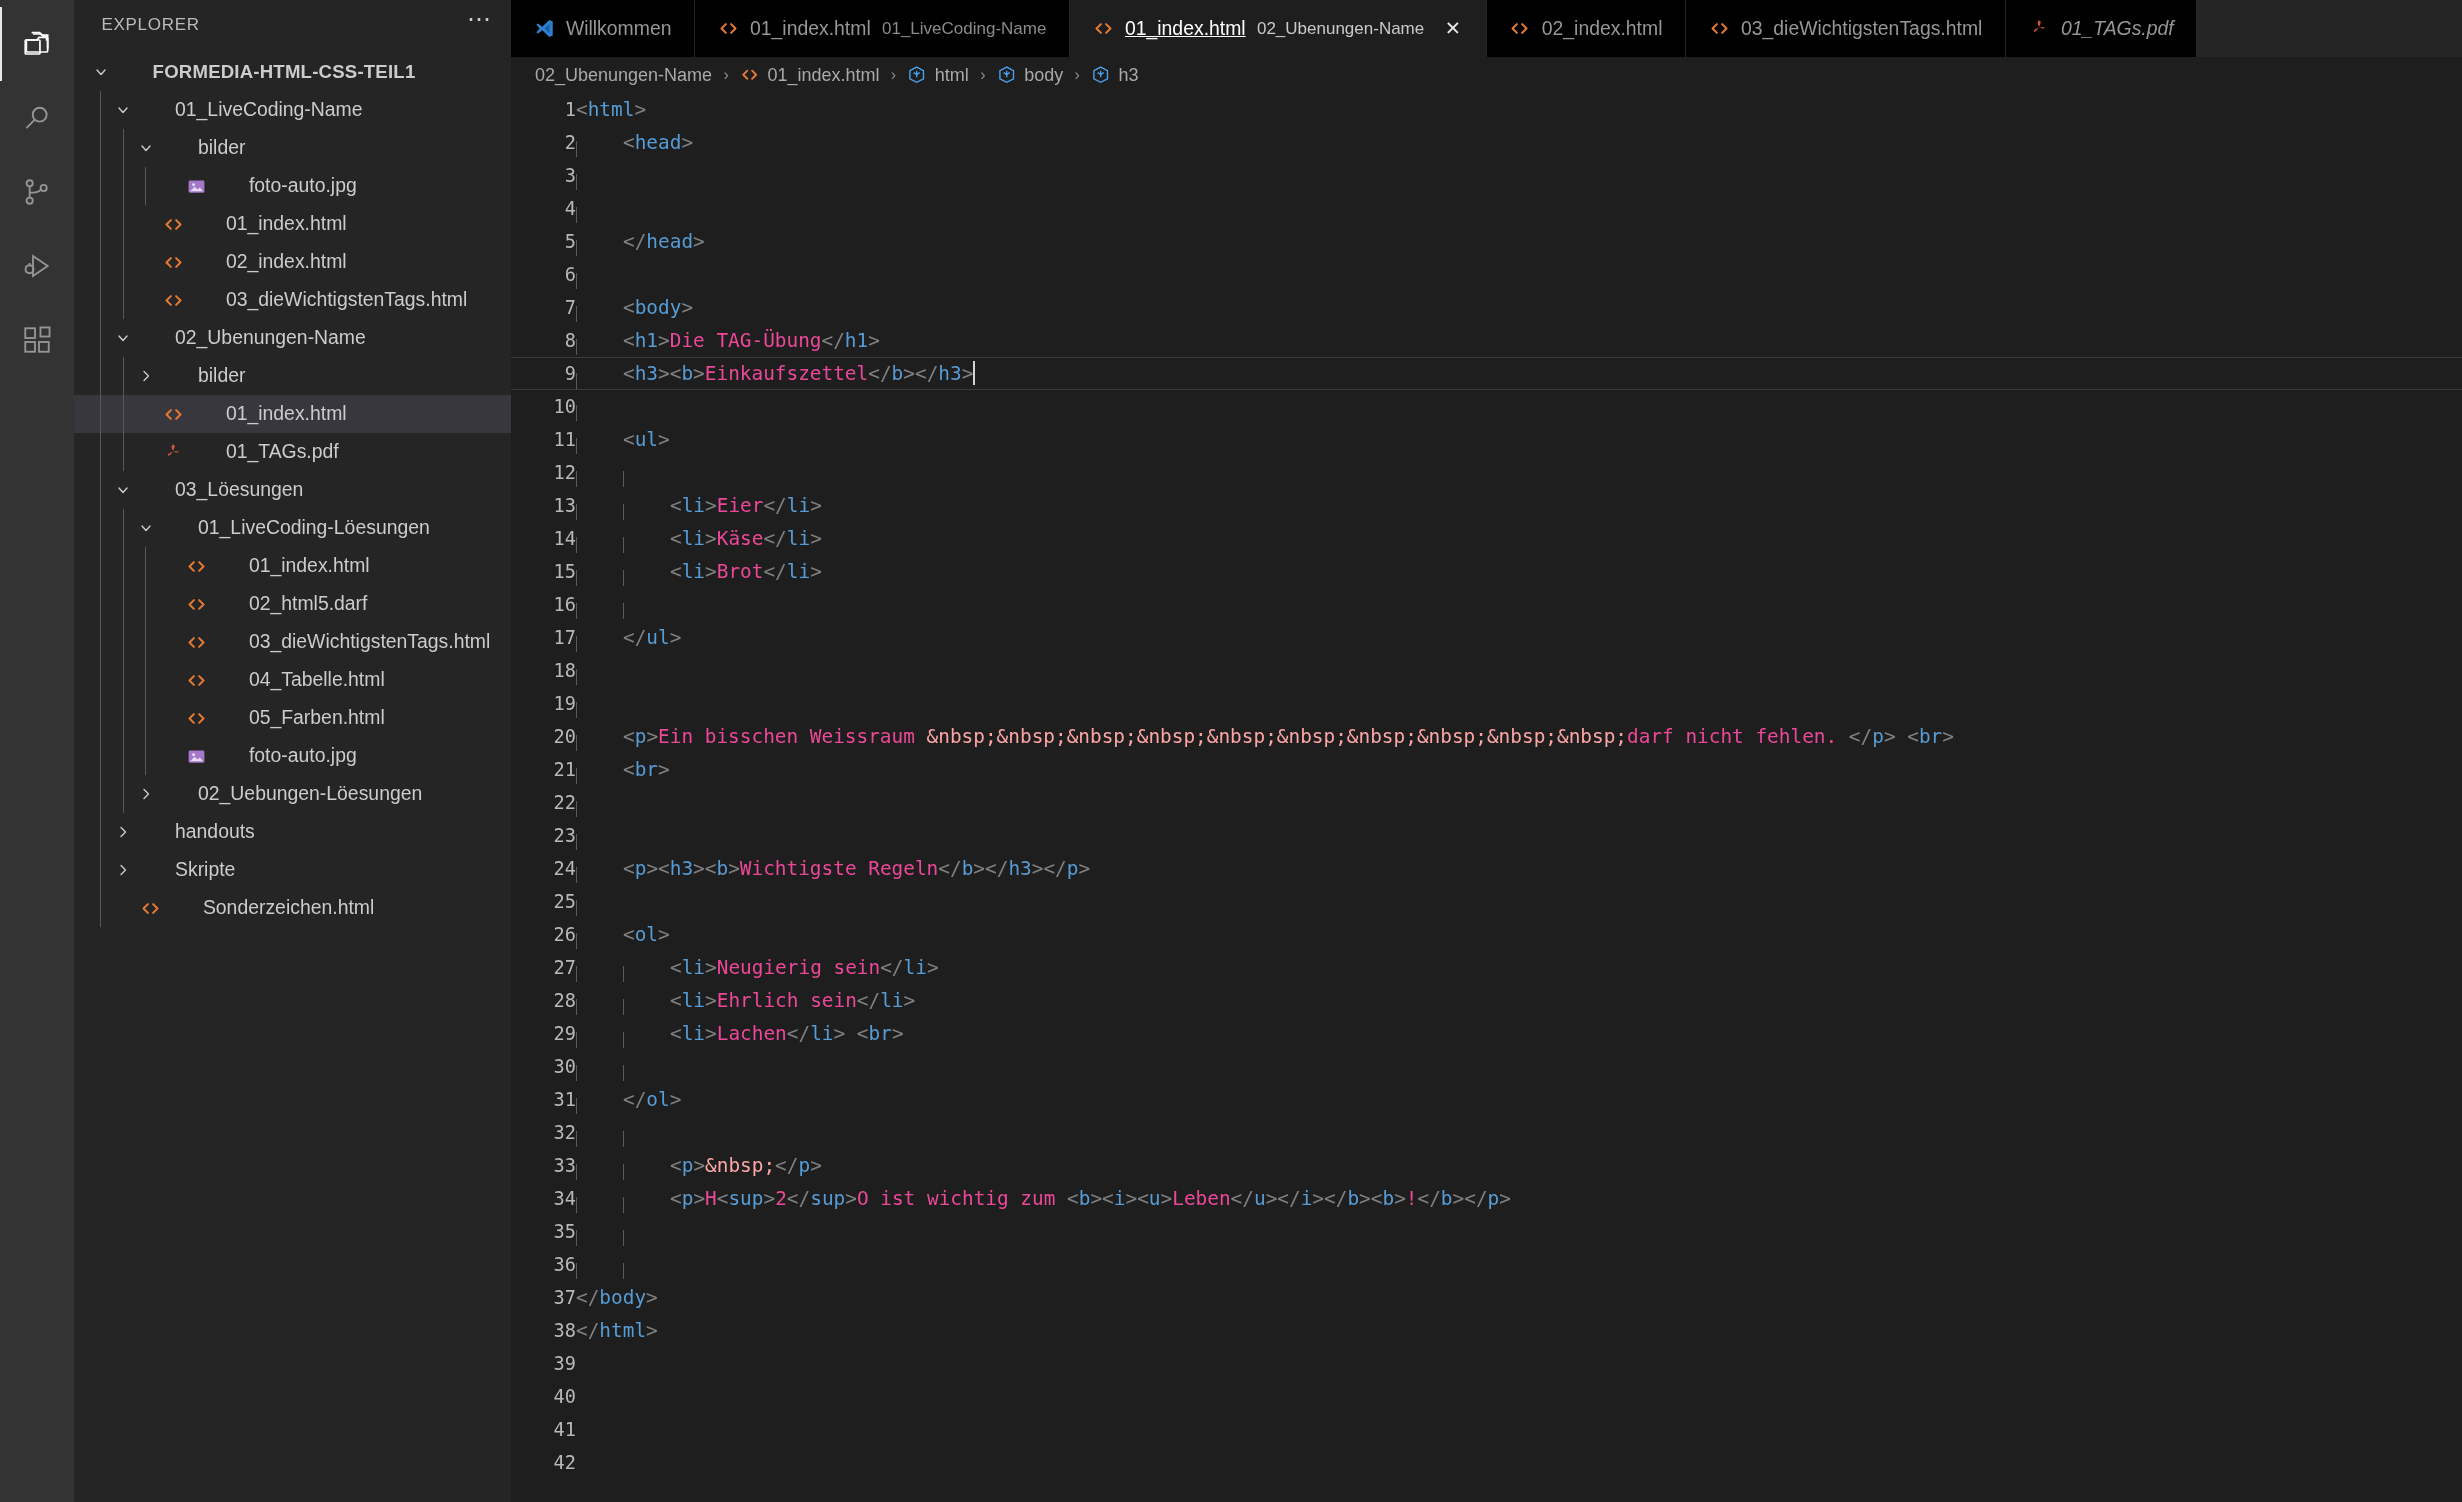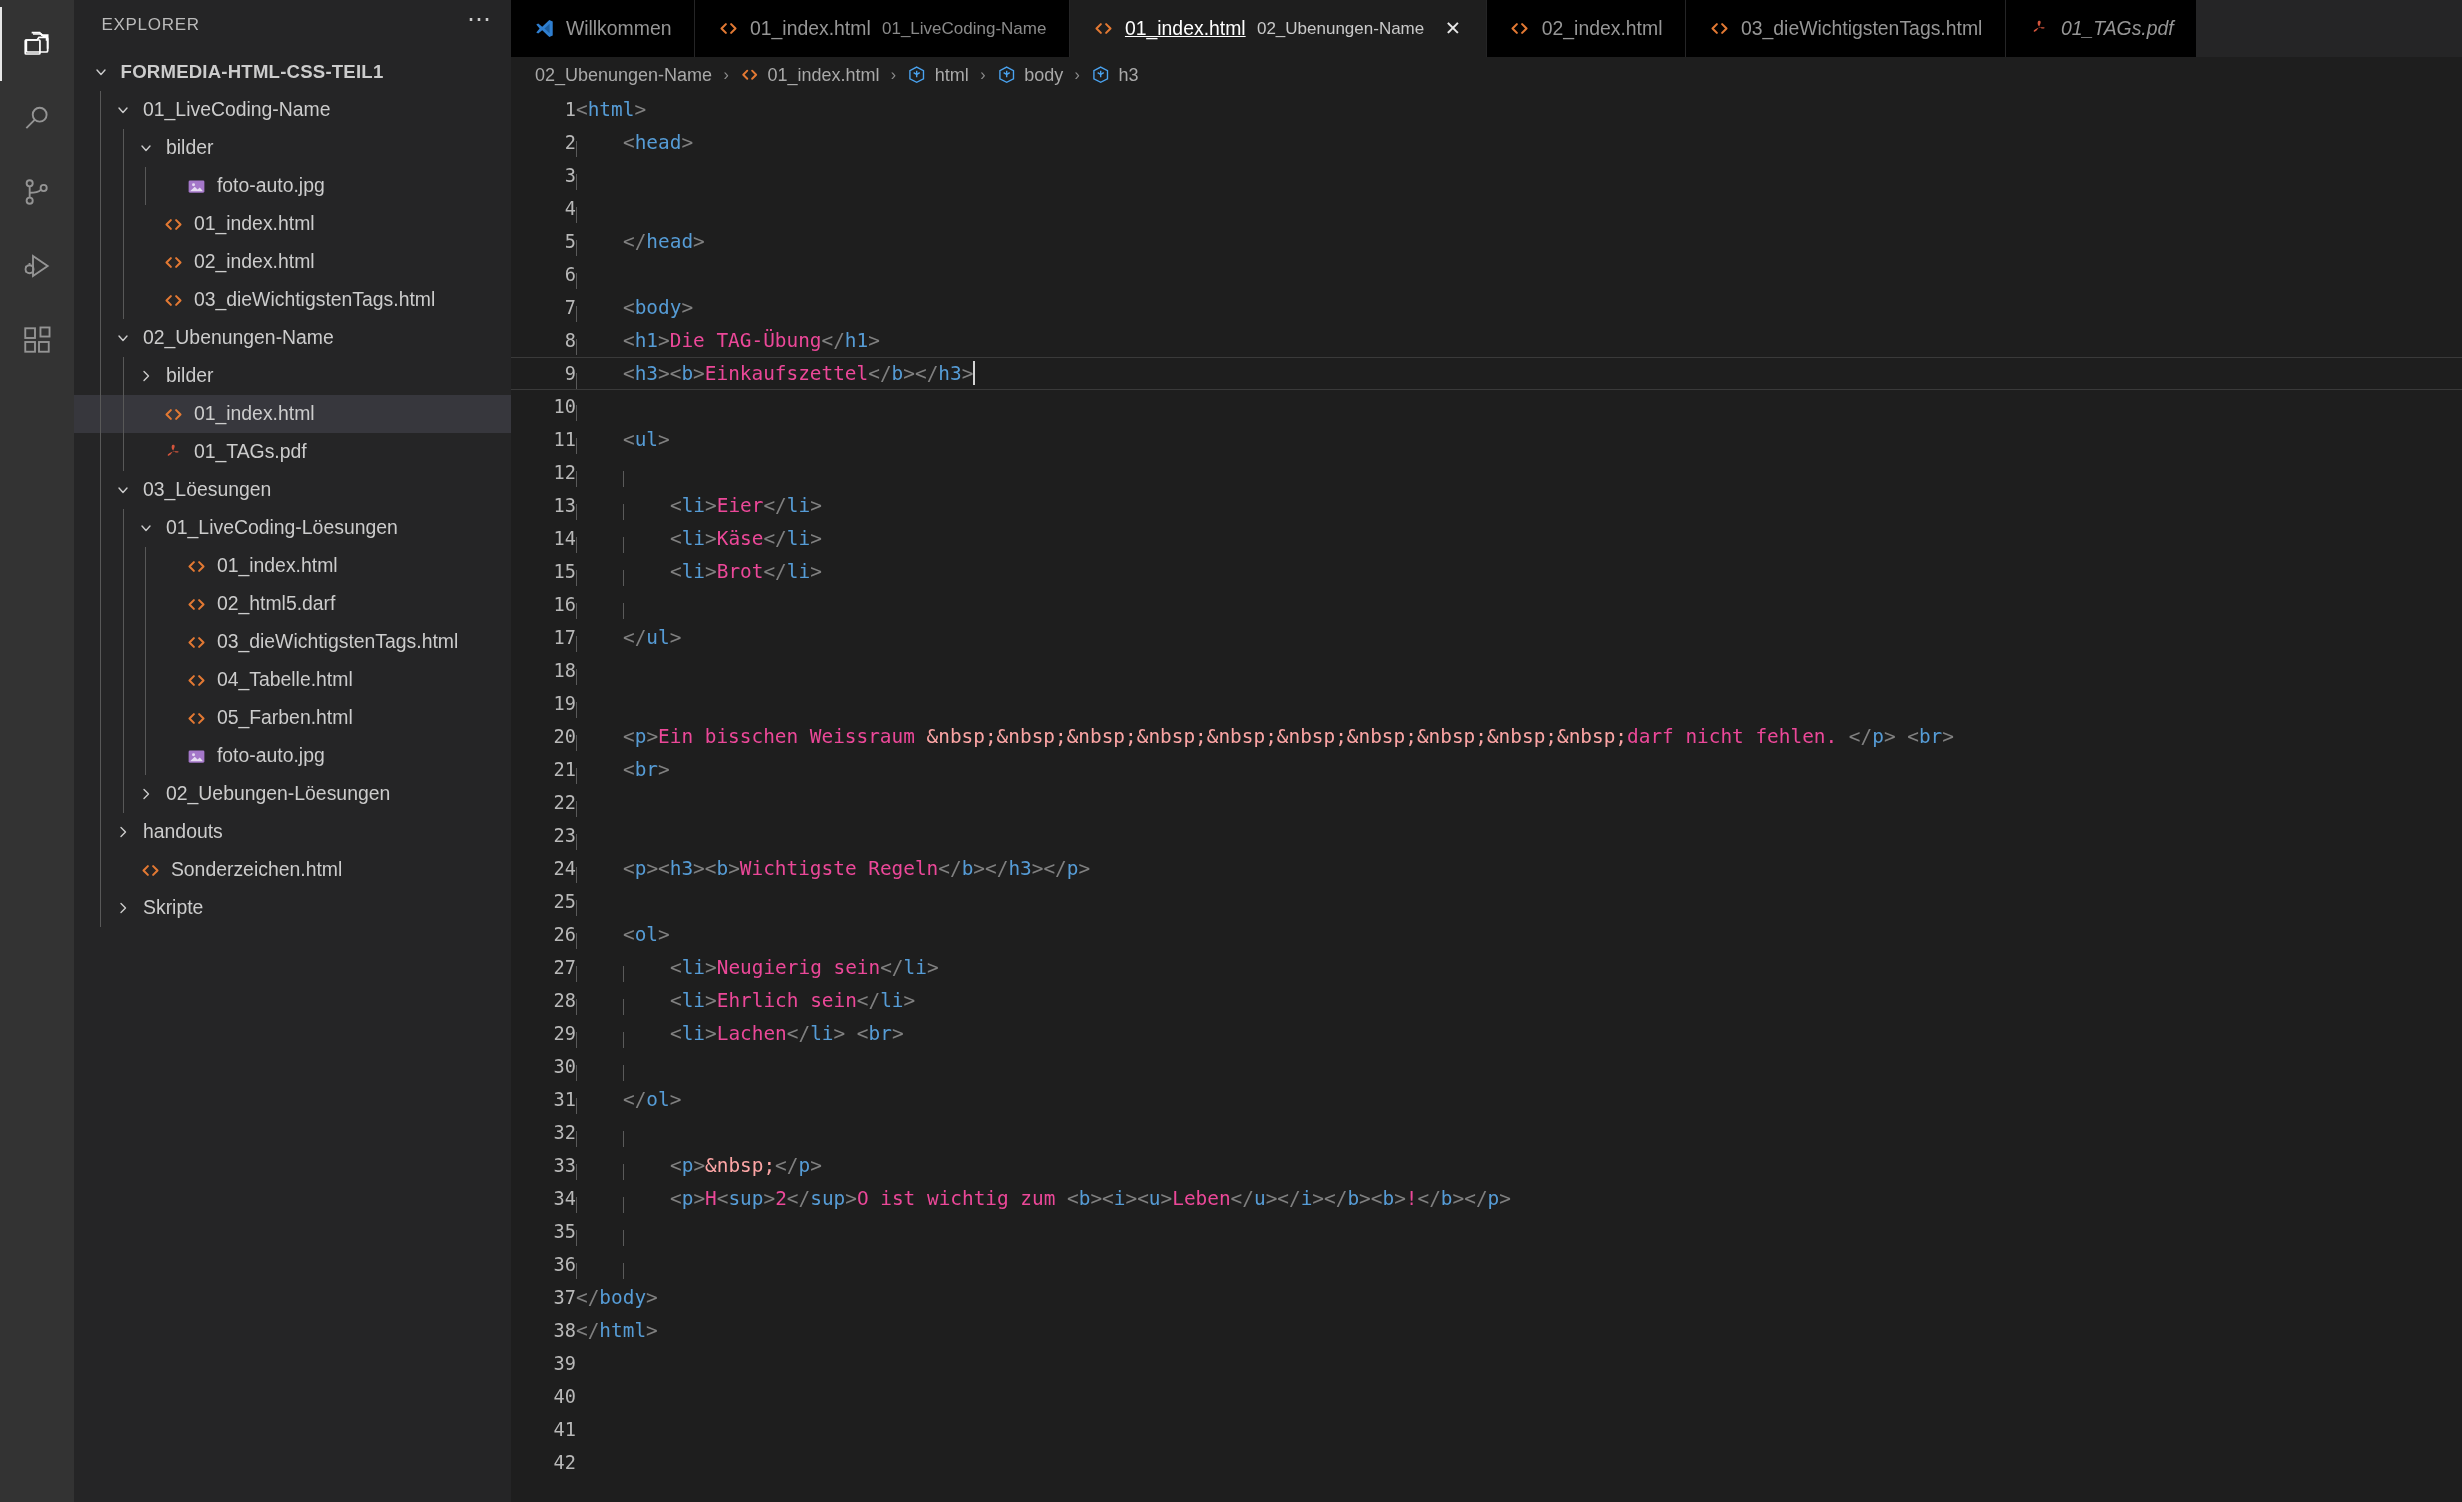--- a/index.html
+++ b/index.html
@@ -63,21 +63,21 @@
     color: #cccccc;
   }
   .twisty svg { display: block; }
   .twisty.blank { visibility: hidden; }
   .ficon {
     width: 31px; flex: 0 0 31px;
     display: flex; align-items: center; justify-content: center;
     margin-right: 4.9px;
   }
   .ficon.none { width: 8px; flex: 0 0 8px; margin-right: 0; }
-  .rowlabel { line-height: 1; }
+  .rowlabel { line-height: 1; margin-left: 32px; }
   .rowlabel.root { font-weight: bold; font-size: 18.6px; letter-spacing: 0.2px; }
 
   
   .guide { position: absolute; top: 0; bottom: 0; width: 0.8px; background: #585858; }
 
   
   #main { flex: 1; display: flex; flex-direction: column; min-width: 0; background: #1e1e1e; }
 
   
   #tabs {
@@ -487,39 +487,39 @@
             <svg width="16" height="16" viewBox="0 0 16 16" fill="none" stroke="#cccccc" stroke-width="1.4" stroke-linecap="round" stroke-linejoin="round">
               <polyline points="6,3.5 10.5,8 6,12.5"></polyline>
             </svg>
           </span>
           <span class="ficon none"></span>
           <span class="rowlabel">handouts</span>
         </div>
         <div class="row">
           <span class="guide" style="left: 26px;"></span>
           <span style="display: inline-block; width: 37px; flex: 0 0 37px;"></span>
+          <span class="twisty">
+            <svg width="16" height="16" viewBox="0 0 16 16" fill="none" stroke="#cccccc" stroke-width="1.4" stroke-linecap="round" stroke-linejoin="round">
+              <polyline points="6,3.5 10.5,8 6,12.5"></polyline>
+            </svg>
+          </span>
+          <span class="ficon none"></span>
+          <span class="rowlabel">Skripte</span>
+        </div>
+        <div class="row">
+          <span class="guide" style="left: 26px;"></span>
+          <span style="display: inline-block; width: 37px; flex: 0 0 37px;"></span>
           <span class="twisty blank"></span>
           <span class="ficon">
             <svg width="21" height="21" viewBox="0 0 24 24" fill="none" stroke="#e37933" stroke-width="2.4" stroke-linecap="round" stroke-linejoin="round">
               <polyline points="9,7 4,12 9,17"></polyline>
               <polyline points="15,7 20,12 15,17"></polyline>
             </svg>
           </span>
           <span class="rowlabel">Sonderzeichen.html</span>
-        </div>
-        <div class="row">
-          <span class="guide" style="left: 26px;"></span>
-          <span style="display: inline-block; width: 37px; flex: 0 0 37px;"></span>
-          <span class="twisty">
-            <svg width="16" height="16" viewBox="0 0 16 16" fill="none" stroke="#cccccc" stroke-width="1.4" stroke-linecap="round" stroke-linejoin="round">
-              <polyline points="6,3.5 10.5,8 6,12.5"></polyline>
-            </svg>
-          </span>
-          <span class="ficon none"></span>
-          <span class="rowlabel">Skripte</span>
         </div>
       </div>
   </div>
 
   <div id="main">
     <div id="tabs">
         <div class="tab">
           <span class="tabicon">
             <svg width="21" height="21" viewBox="0 0 24 24">
               <path d="M17.5 2.2 9.4 9.9 4.8 6.4 2.6 7.5l3.8 4.5-3.8 4.5 2.2 1.1 4.6-3.5 8.1 7.7 3.9-1.9V4.1z" fill="#2f7fd1"></path>

